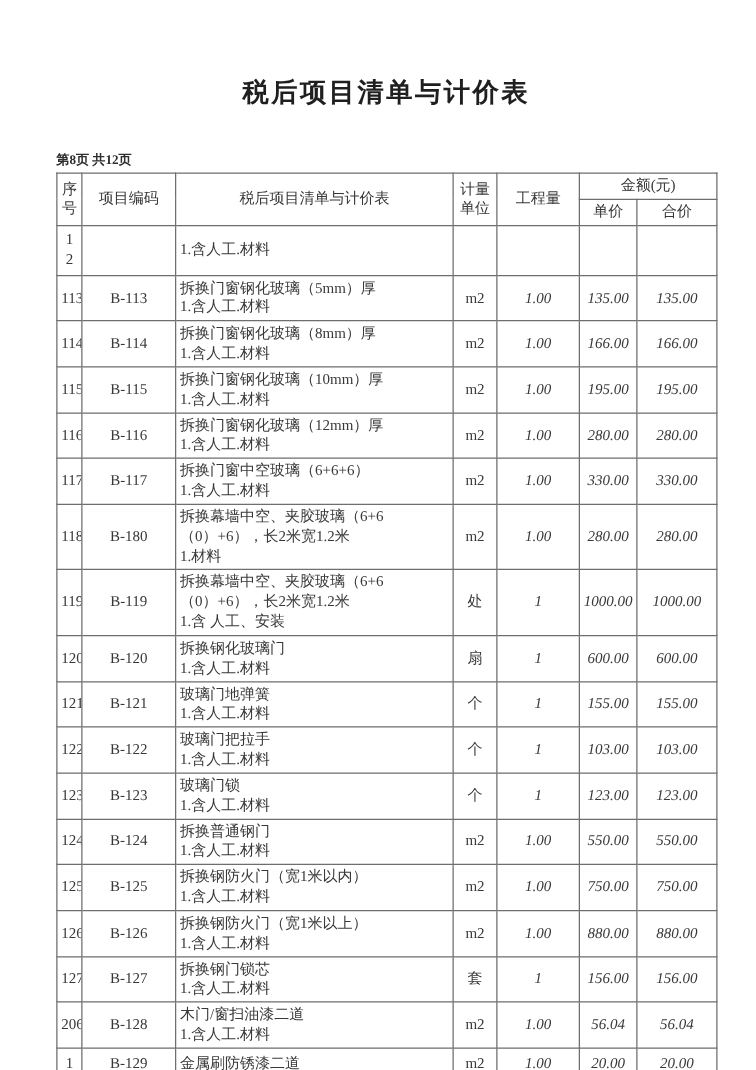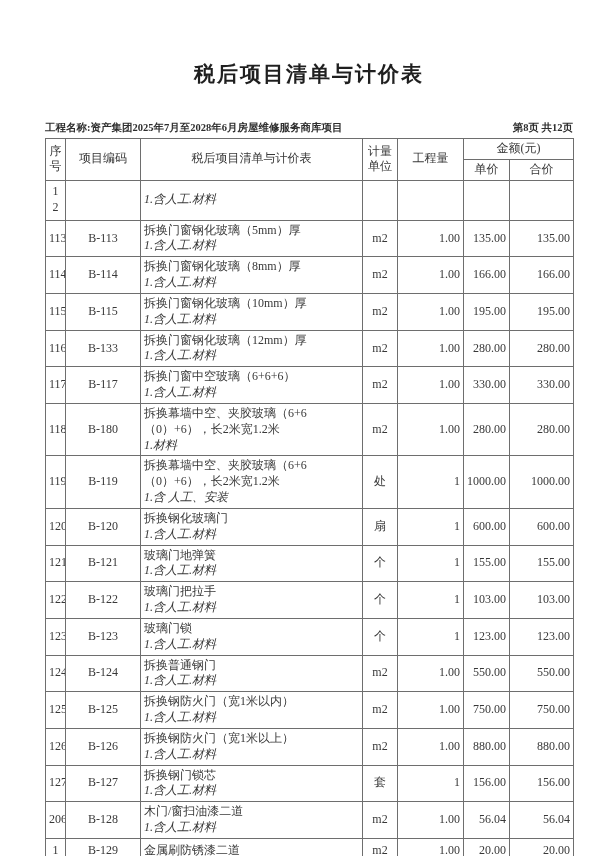--- a/index.html
+++ b/index.html
@@ -50,38 +50,37 @@
   thead th {
     font-weight: 500;
     text-align: center;
     padding: 2px 1px;
   }
   thead tr { height: 20px; }
   tbody tr { height: 32px; }
   tbody tr.row-first { height: 40px; }
   tbody tr:last-child { height: 25px; }
   .td-seq, .td-code, .td-unit { text-align: center; white-space: pre-line; }
-  .td-qty, .td-price, .td-total { text-align: right; padding-right: 3px; }
+  .td-qty, .td-price, .td-total { text-align: center; padding-right: 3px; font-style: italic; }
   .td-name { text-align: left; padding-left: 4px; }
-  .td-name .spec { margin-top: 0px; font-style: italic; }
+  .td-name .spec { margin-top: 0px; }
   .note {
     font-size: 10px;
     color: #333333;
     margin-top: 6px;
     letter-spacing: 0.5px;
   }
 </style>
 </head>
 <body>
 
 <div class="page">
   <div class="content">
     <h1 class="title">税后项目清单与计价表</h1>
     <div class="meta">
-      <span>工程名称:资产集团2025年7月至2028年6月房屋维修服务商库项目</span>
       <span>第8页 共12页</span>
     </div>
     <table class="pricing">
       <colgroup>
         <col style="width:20px">
           <col style="width:75px">
           <col style="width:222px">
         <col style="width:35px">
           <col style="width:66px">
           <col style="width:46px">
@@ -145,21 +144,21 @@
               <div>拆换门窗钢化玻璃（10mm）厚</div>
               <div class="spec">1.含人工.材料</div>
             </td>
             <td class="td-unit">m2</td>
             <td class="td-qty">1.00</td>
             <td class="td-price">195.00</td>
             <td class="td-total">195.00</td>
           </tr>
           <tr>
             <td class="td-seq">116</td>
-            <td class="td-code">B-133</td>
+            <td class="td-code">B-116</td>
             <td class="td-name">
               <div>拆换门窗钢化玻璃（12mm）厚</div>
               <div class="spec">1.含人工.材料</div>
             </td>
             <td class="td-unit">m2</td>
             <td class="td-qty">1.00</td>
             <td class="td-price">280.00</td>
             <td class="td-total">280.00</td>
           </tr>
           <tr>

